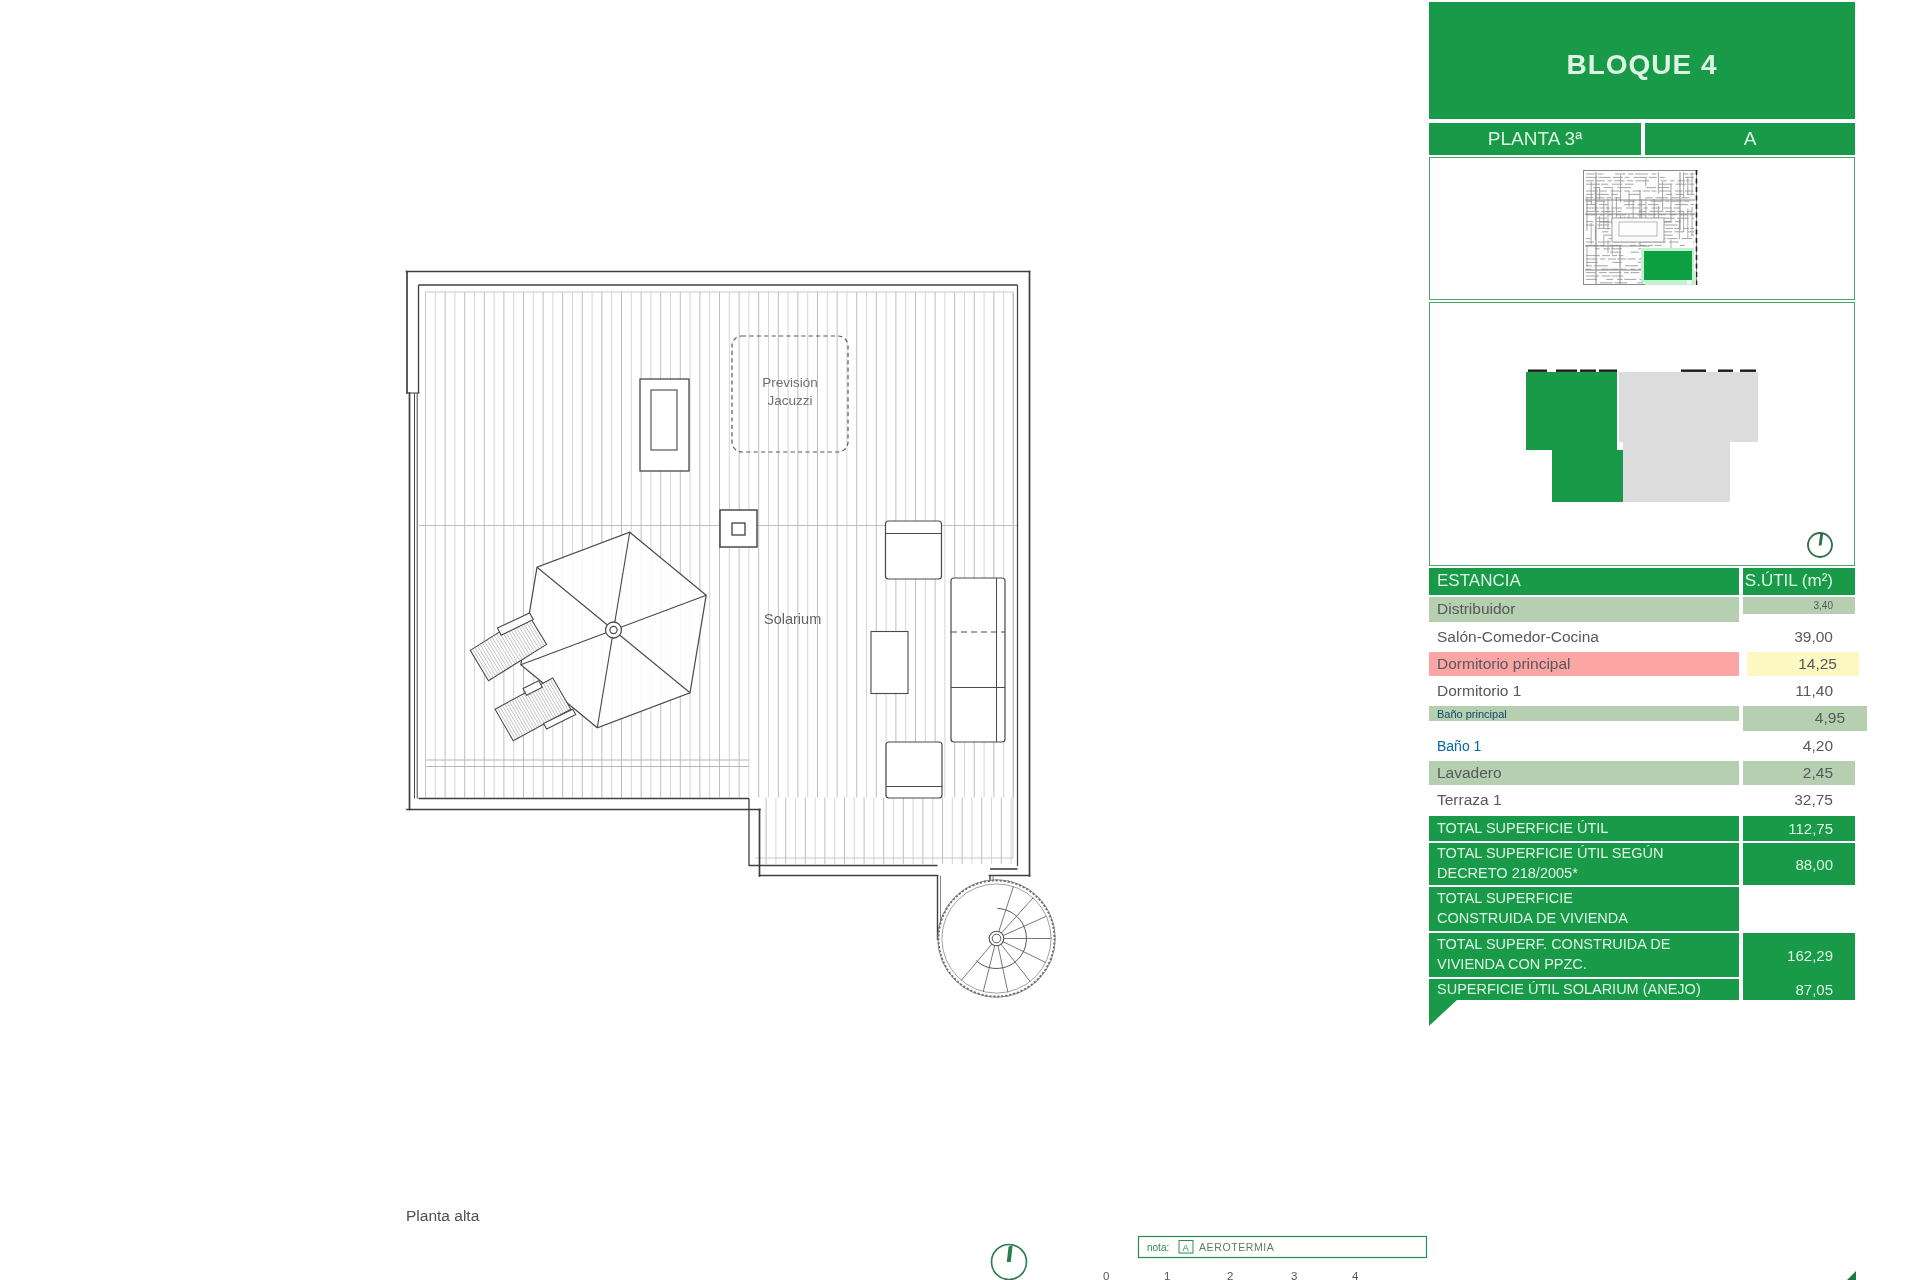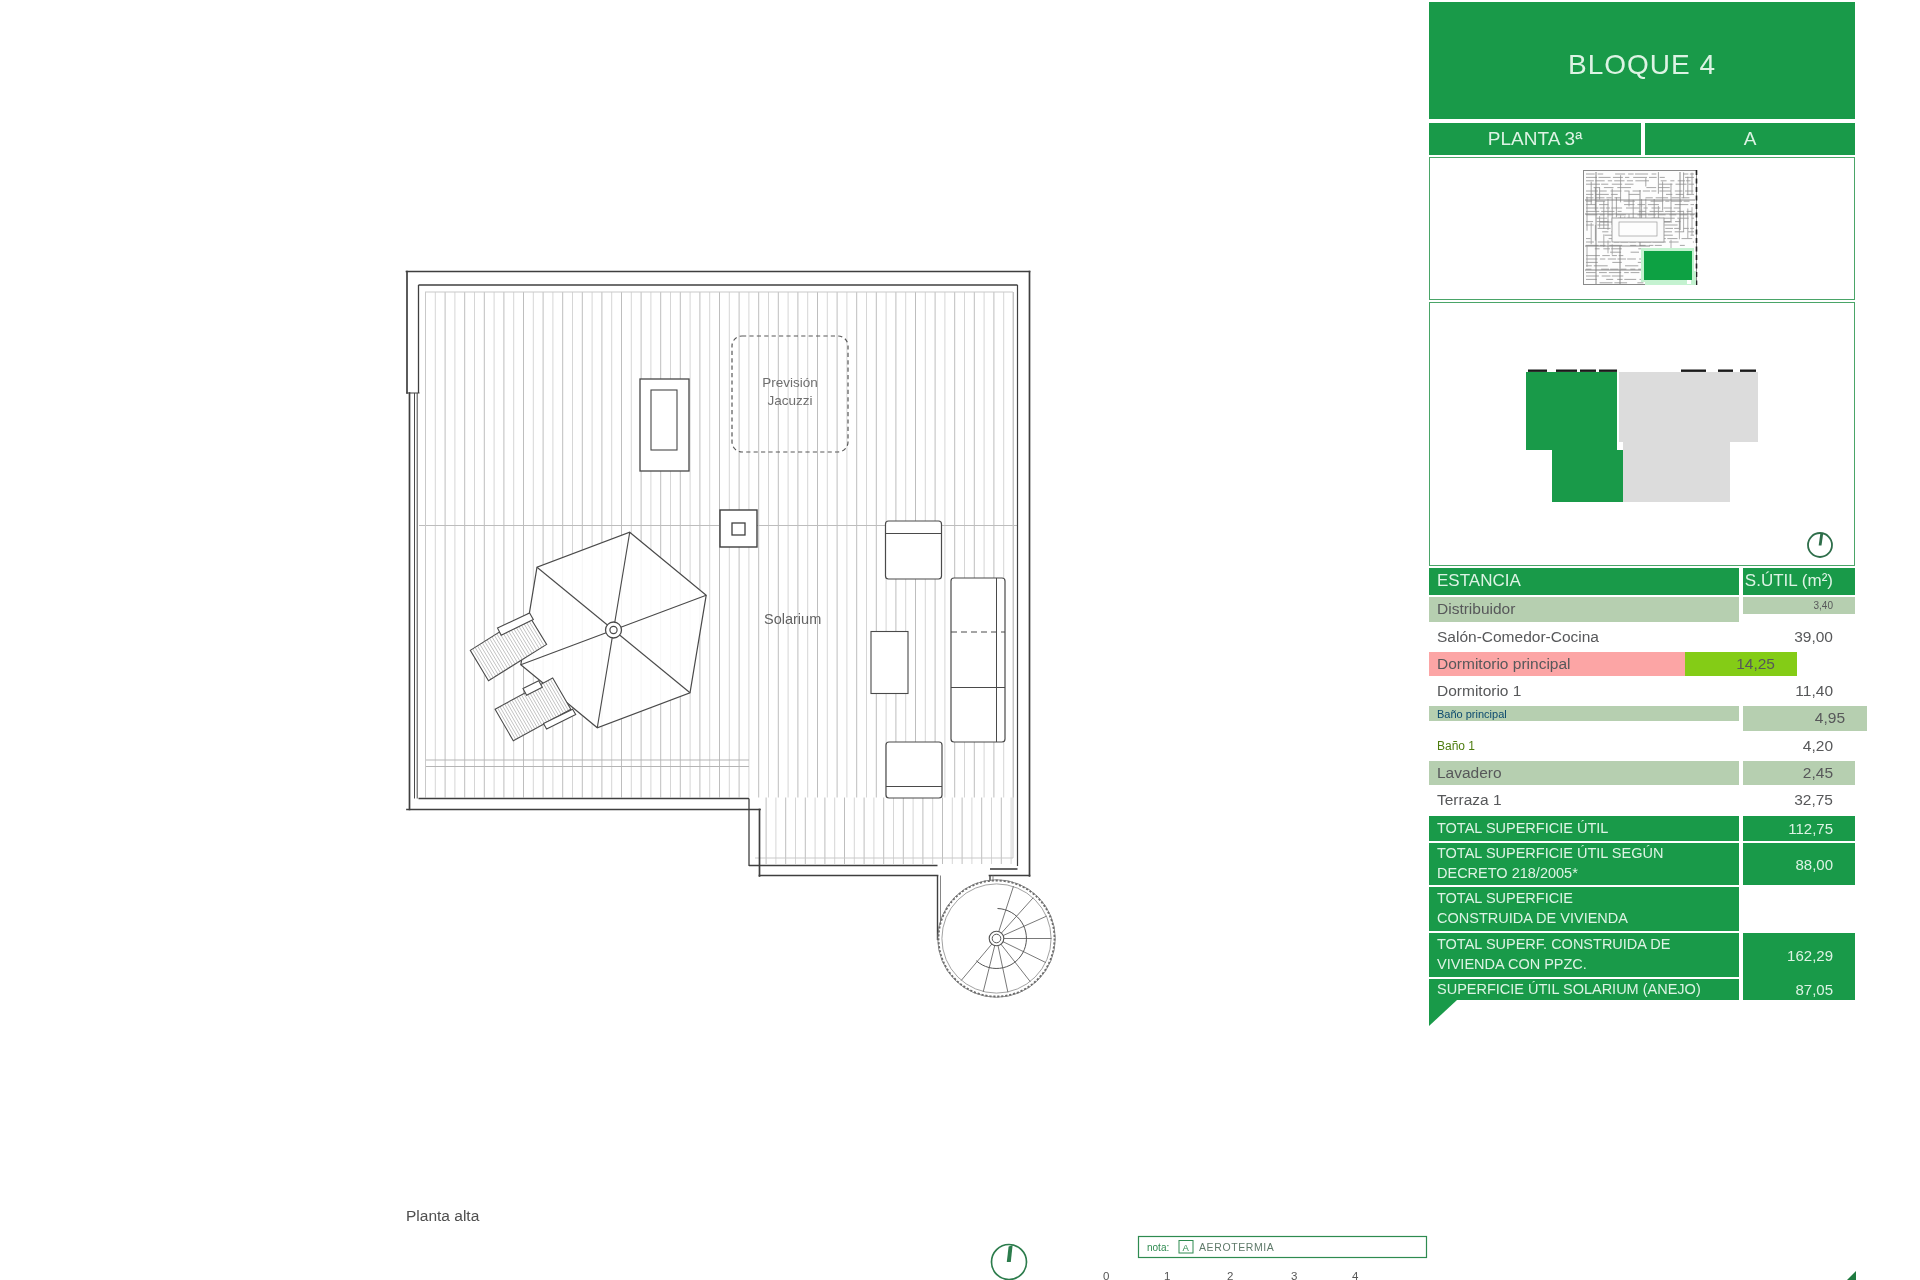--- a/index.html
+++ b/index.html
@@ -279,21 +279,21 @@
 
 <g font-size="11.5" fill="#555">
 <text x="1103" y="1280">0</text>
       <text x="1164" y="1280">1</text>
       <text x="1227" y="1280">2</text>
       <text x="1291" y="1280">3</text>
       <text x="1352" y="1280">4</text>
 </g>
 </svg>
 
-<div class="abs grn cell" style="left:1429px;top:2px;width:426px;height:117px;justify-content:center;font-size:28px;font-weight:normal;letter-spacing:1px;padding-top:9px">BLOQUE 4</div>
+<div class="abs grn cell" style="left:1429px;top:2px;width:426px;height:117px;justify-content:center;font-size:28px;font-weight:bold;letter-spacing:1px;padding-top:9px">BLOQUE 4</div>
 
 <div class="abs grn cell" style="left:1429px;top:123px;width:212px;height:32px;justify-content:center;font-size:19px">PLANTA 3ª</div>
 
 <div class="abs grn cell" style="left:1645px;top:123px;width:210px;height:32px;justify-content:center;font-size:19px">A</div>
 
 <div class="abs" style="left:1429px;top:157px;width:426px;height:143px;border:1px solid #4aa568"></div>
 <svg class="abs" style="left:1429px;top:157px" width="426" height="143" viewBox="1429 157 426 143">
 
 <g>
 <rect x="1583.5" y="170.5" width="113" height="114" fill="#fdfdfd" stroke="#8a8a8a" stroke-width="1"></rect>
@@ -649,29 +649,29 @@
 <div class="abs grn cell lbl" style="left:1429px;top:568px;width:310px;height:26.5px;font-size:17px">ESTANCIA</div>
 <div class="abs grn cell val" style="left:1743px;top:568px;width:112px;height:26.5px;font-size:17px">S.ÚTIL (m²)</div>
 
 <div class="abs cell lbl" style="left:1429px;top:597.0px;width:310px;height:24.8px;background:#b6cfb0;font-size:15.5px;color:#57585a">Distribuidor</div>
 <div class="abs cell val" style="left:1743px;top:597.0px;width:112px;height:17px;background:#b6cfb0;font-size:10px;color:#57585a">3,40</div>
 
 <div class="abs cell lbl" style="left:1429px;top:624.2px;width:310px;height:24.8px;font-size:15.5px;color:#57585a">Salón-Comedor-Cocina</div>
 <div class="abs cell val" style="left:1743px;top:624.2px;width:112px;height:24.8px;font-size:15.5px;color:#57585a">39,00</div>
 
 <div class="abs cell lbl" style="left:1429px;top:651.5px;width:310px;height:24.8px;background:#fca5a5;font-size:15.5px;color:#57585a">Dormitorio principal</div>
-<div class="abs cell val" style="left:1685px;top:651.5px;width:112px;height:24.8px;background:#84cc16;font-size:15.5px;color:#57585a">14,25</div>
+<div class="abs cell val" style="left:1747px;top:651.5px;width:112px;height:24.8px;background:#fef9c3;font-size:15.5px;color:#57585a">14,25</div>
 
 <div class="abs cell lbl" style="left:1429px;top:678.8px;width:310px;height:24.8px;font-size:15.5px;color:#57585a">Dormitorio 1</div>
 <div class="abs cell val" style="left:1743px;top:678.8px;width:112px;height:24.8px;font-size:15.5px;color:#57585a">11,40</div>
 
 <div class="abs cell lbl" style="left:1429px;top:706.0px;width:310px;height:15px;background:#b6cfb0;font-size:11px;color:#0c4a6e">Baño principal</div>
 <div class="abs cell val" style="left:1743px;top:706.0px;width:124px;height:24.8px;background:#b6cfb0;font-size:15.5px;color:#57585a">4,95</div>
 
-<div class="abs cell lbl" style="left:1429px;top:733.2px;width:310px;height:24.8px;font-size:12px;color:#4d7c0f">Baño 1</div>
+<div class="abs cell lbl" style="left:1429px;top:733.2px;width:310px;height:24.8px;font-size:14px;color:#0369a1">Baño 1</div>
 <div class="abs cell val" style="left:1743px;top:733.2px;width:112px;height:24.8px;font-size:15.5px;color:#57585a">4,20</div>
 
 <div class="abs cell lbl" style="left:1429px;top:760.5px;width:310px;height:24.8px;background:#b6cfb0;font-size:15.5px;color:#57585a">Lavadero</div>
 <div class="abs cell val" style="left:1743px;top:760.5px;width:112px;height:24.8px;background:#b6cfb0;font-size:15.5px;color:#57585a">2,45</div>
 
 <div class="abs cell lbl" style="left:1429px;top:787.8px;width:310px;height:24.8px;font-size:15.5px;color:#57585a">Terraza 1</div>
 <div class="abs cell val" style="left:1743px;top:787.8px;width:112px;height:24.8px;font-size:15.5px;color:#57585a">32,75</div>
 
 <div class="abs grn cell lbl" style="left:1429px;top:816px;width:310px;height:25px;font-size:14.5px;line-height:1.35">TOTAL SUPERFICIE ÚTIL</div>
 <div class="abs grn cell val" style="left:1743px;top:816px;width:112px;height:25px;font-size:15px">112,75</div>

